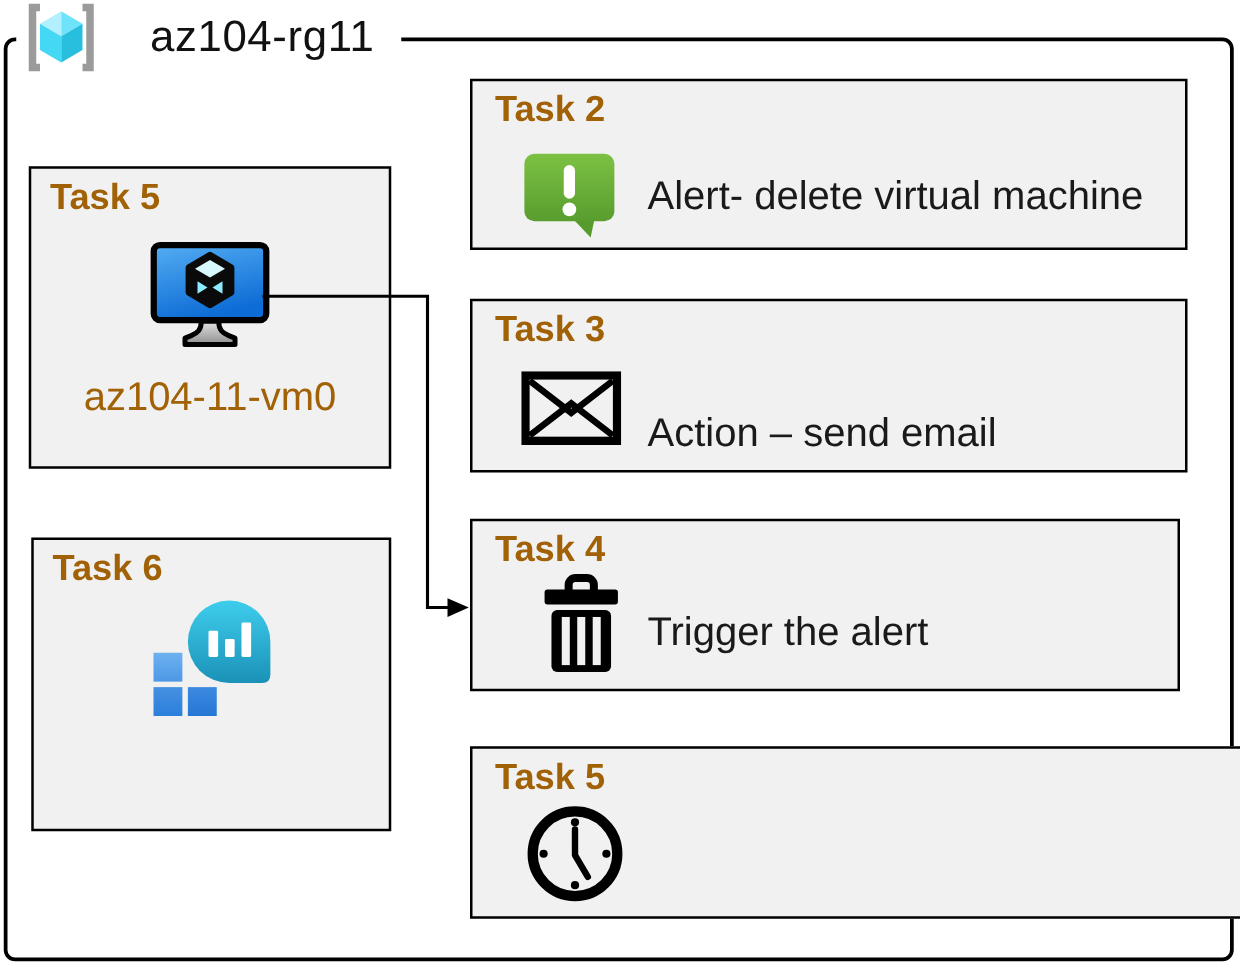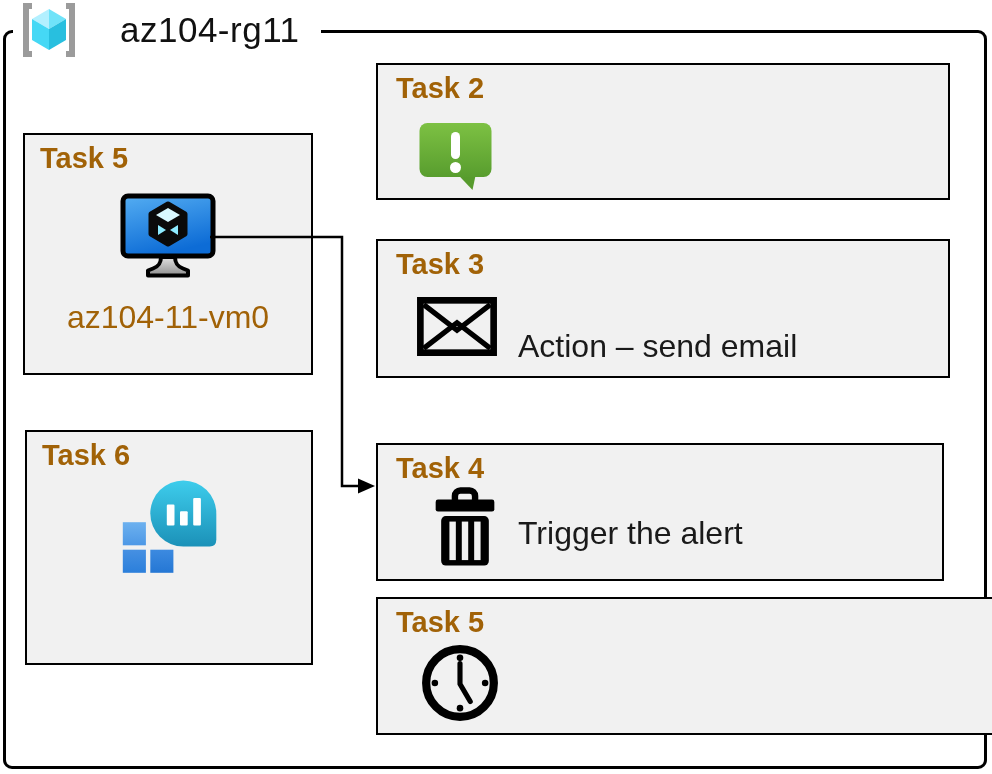--- a/index.html
+++ b/index.html
@@ -29,21 +29,21 @@
 
   .row-icon { position:absolute; }
   .row-desc { position:absolute; left:140px; font-size:32px; color:#1a1a1a;
               white-space:nowrap; }
 
   
   .task-1 { left:23px;  top:133px; width:290px; height:242px; }
   .task-6 { left:25px;  top:430px; width:288px; height:235px; }
   .task-2 { left:376px; top:63px;  width:574px; height:137px; }
   .task-3 { left:376px; top:239px; width:574px; height:139px; }
-  .task-4 { left:376px; top:415px; width:568px; height:138px;margin-top:28px; }
+  .task-4 { left:376px; top:415px; width:568px; height:138px; }
   .task-5 { left:376px; top:597px; width:694px; height:138px;padding-left:21px; }
 
   .task-1 .card-icon  { top:58px; }
   .task-1 .card-label { top:164px; }
   .task-6 .card-icon  { top:44px; }
   .task-6 .card-label { top:172px; font-size:31px; }
 
   .task-2 .row-icon { left:39px; top:56px; }
   .task-2 .row-desc { top:73px; }
   .task-3 .row-icon { left:39px; top:56px; }
@@ -149,20 +149,21 @@
             <stop offset="0" stop-color="#7dc143"></stop>
               <stop offset="1" stop-color="#589d2e"></stop>
           </linearGradient>
         </defs>
         <polygon points="37,50 59,50 55,69" fill="#579b2d"></polygon>
         <rect x="2" y="2" width="72" height="54" rx="8" fill="url(#gGreen)"></rect>
         <rect x="33.5" y="11" width="9" height="27" rx="4.5" fill="#fff"></rect>
         <circle cx="38" cy="46.5" r="5.5" fill="#fff"></circle>
       </svg>
     </span>
+    <div class="row-desc">Alert- delete virtual machine</div>
   </div>
 
   <div class="task task-3">
     <div class="task-title row-title">Task 3</div>
     <span class="row-icon">
       <svg width="80" height="59" viewBox="0 0 84 62" aria-hidden="true">
         <rect x="3.5" y="3.5" width="77" height="55" fill="none" stroke="#000" stroke-width="7"></rect>
         <path d="M7,8 L42,35 L77,8" fill="none" stroke="#000" stroke-width="5.5"></path>
         <path d="M7,54 L42,27 L77,54" fill="none" stroke="#000" stroke-width="5.5"></path>
       </svg>

